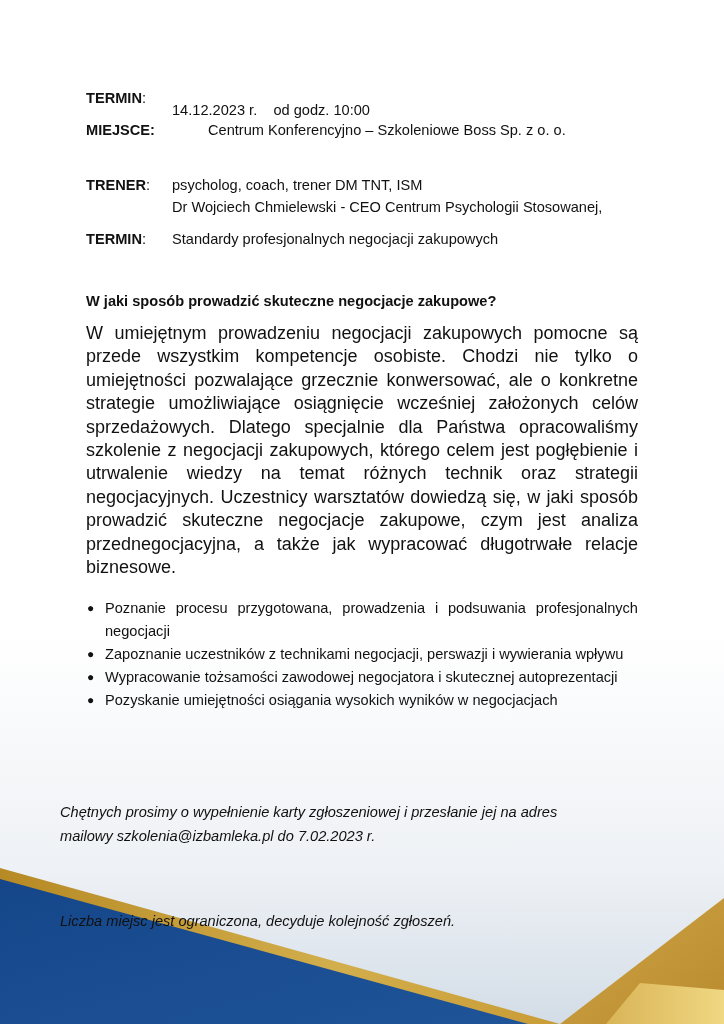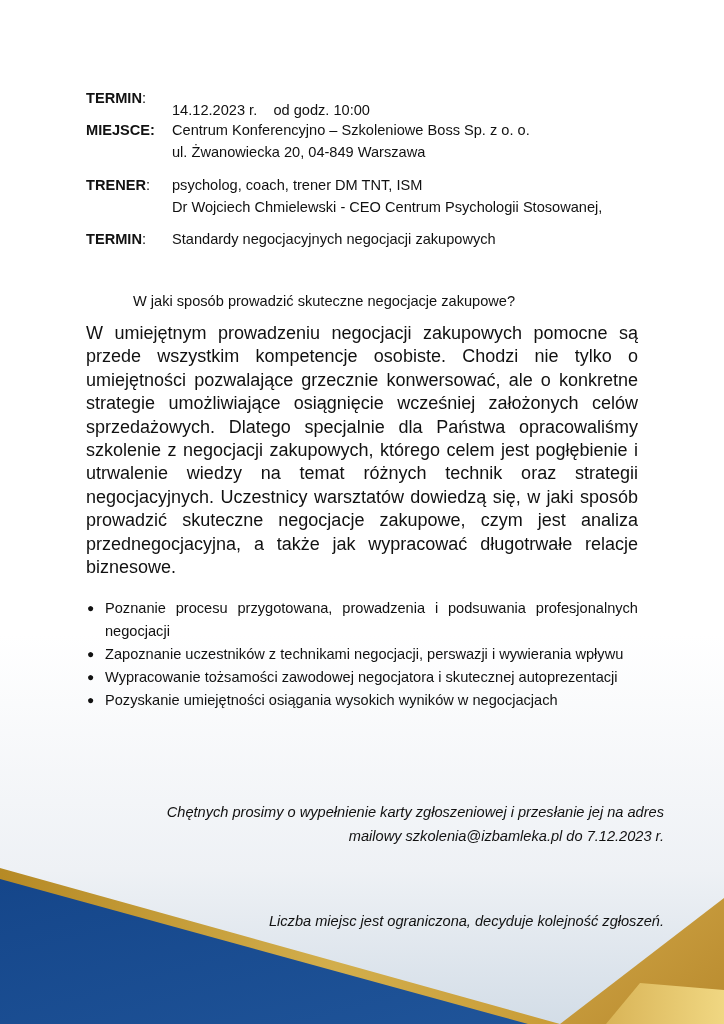--- a/index.html
+++ b/index.html
@@ -5,26 +5,26 @@
   html, body { margin:0; padding:0; }
   body { width:724px; height:1024px; position:relative; overflow:hidden; background:#ffffff;
          font-family:"Liberation Sans", "DejaVu Sans", sans-serif; color:#111; }
   .bg { position:absolute; left:0; top:0; width:724px; height:1024px; z-index:0; }
   .content { position:absolute; left:0; top:0; width:614px; height:1024px; z-index:1;padding-left:39px; }
   .info-row { position:absolute; left:86px; width:560px; font-size:14.6px; line-height:22px; }
   .info-label { position:absolute; left:0; top:0; font-weight:bold; }
   .info-label .colon { font-weight:normal; }
   .info-label.boldcolon .colon { font-weight:bold; }
   .info-value { position:absolute; left:86px; top:0; width:480px; }
-  .section-title { position:absolute; left:86px; font-weight:normal; font-size:14.6px; line-height:22px;margin-left:47px; }
+  .section-title { position:absolute; left:86px; font-weight:bold; font-size:14.6px; line-height:22px; }
   .paragraph { position:absolute; left:86px; width:552px; font-size:18px; line-height:23.4px; text-align:justify; }
   ul.goals { position:absolute; left:86px; top:597px; width:552px; margin:0; padding:0; list-style:none; font-size:14.6px; line-height:23px; }
   ul.goals li { position:relative; padding-left:19px; text-align:justify; }
   ul.goals li .bullet { position:absolute; left:1px; top:0; font-size:12px; }
-  .note { position:absolute; left:60px; width:604px; text-align:right; font-style:italic; font-size:14.6px; line-height:24px; }
+  .note { position:absolute; left:60px; width:604px; text-align:left; font-style:italic; font-size:14.6px; line-height:24px; }
 </style>
 </head>
 <body>
 
 <svg class="bg" viewBox="0 0 724 1024" xmlns="http://www.w3.org/2000/svg">
   <defs>
     <linearGradient id="grayFade" x1="0" y1="0" x2="0" y2="1">
       <stop offset="0" stop-color="#ffffff"></stop>
       <stop offset="0.62" stop-color="#ffffff"></stop>
       <stop offset="0.85" stop-color="#eef1f5"></stop>
@@ -58,47 +58,46 @@
 <div class="content">
 
   <div class="info-row" style="top:87px;">
     <span class="info-label"><span>TERMIN</span><span class="colon">:</span></span>
     <span class="info-value" style="white-space:pre;margin-top:12px;">14.12.2023 r.    od godz. 10:00</span>
   </div>
 
   <div class="info-row" style="top:119px;">
     <span class="info-label boldcolon"><span>MIEJSCE</span><span class="colon">:</span></span>
     <span class="info-value">
-      <span style="display:block;">Centrum Konferencyjno – Szkoleniowe Boss Sp. z o. o.</span>
-      <span style="display:block;">ul. Żwanowiecka 20, 04-849 Warszawa</span>
+      <span style="display:block;margin-left:36px;">Centrum Konferencyjno – Szkoleniowe Boss Sp. z o. o.</span>
     </span>
   </div>
 
   <div class="info-row" style="top:174px;">
     <span class="info-label"><span>TRENER</span><span class="colon">:</span></span>
     <span class="info-value">
       <span style="display:block;">psycholog, coach, trener DM TNT, ISM</span>
       <span style="display:block;">Dr Wojciech Chmielewski - CEO Centrum Psychologii Stosowanej,</span>
     </span>
   </div>
 
   <div class="info-row" style="top:228px;">
     <span class="info-label"><span>TERMIN</span><span class="colon">:</span></span>
-    <span class="info-value">Standardy negocjacyjnych negocjacji zakupowych</span>
+    <span class="info-value">Standardy profesjonalnych negocjacji zakupowych</span>
   </div>
 
   <div class="section-title" style="top:290px;">W jaki sposób prowadzić skuteczne negocjacje zakupowe?</div>
   <div class="paragraph" style="top:322px;">W umiejętnym prowadzeniu negocjacji zakupowych pomocne są przede wszystkim kompetencje osobiste. Chodzi nie tylko o umiejętności pozwalające grzecznie konwersować, ale o konkretne strategie umożliwiające osiągnięcie wcześniej założonych celów sprzedażowych. Dlatego specjalnie dla Państwa opracowaliśmy szkolenie z negocjacji zakupowych, którego celem jest pogłębienie i utrwalenie wiedzy na temat różnych technik oraz strategii negocjacyjnych. Uczestnicy warsztatów dowiedzą się, w jaki sposób prowadzić skuteczne negocjacje zakupowe, czym jest analiza przednegocjacyjna, a także jak wypracować długotrwałe relacje biznesowe.</div>
 
   <ul class="goals">
     <li><span class="bullet">●</span><span>Poznanie procesu przygotowana, prowadzenia i podsuwania profesjonalnych negocjacji</span></li>
     <li><span class="bullet">●</span><span>Zapoznanie uczestników z technikami negocjacji, perswazji i wywierania wpływu</span></li>
     <li><span class="bullet">●</span><span>Wypracowanie tożsamości zawodowej negocjatora i skutecznej autoprezentacji</span></li>
     <li><span class="bullet">●</span><span>Pozyskanie umiejętności osiągania wysokich wyników w negocjacjach</span></li>
   </ul>
 
   <div class="note" style="top:800px;">
     <span style="display:block;">Chętnych prosimy o wypełnienie karty zgłoszeniowej i przesłanie jej na adres</span>
-    <span style="display:block;">mailowy szkolenia@izbamleka.pl do 7.12.2023 r.</span>
+    <span style="display:block;">mailowy szkolenia@izbamleka.pl do 7.02.2023 r.</span>
   </div>
 
   <div class="note" style="top:909px;">Liczba miejsc jest ograniczona, decyduje kolejność zgłoszeń.</div>
 </div>
 
 </body></html>

